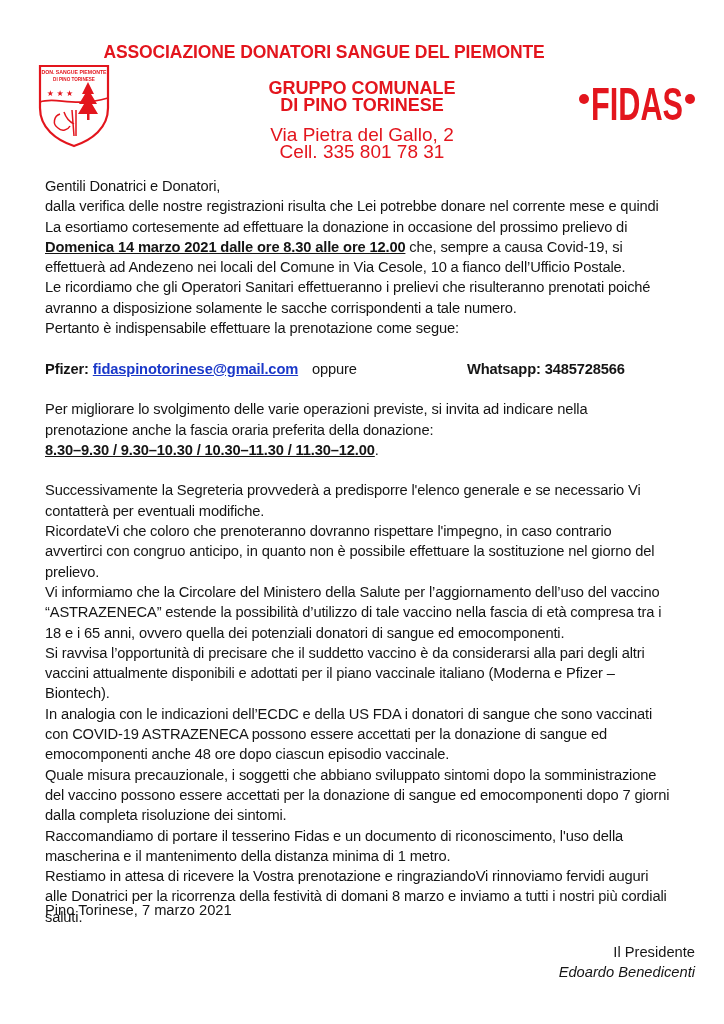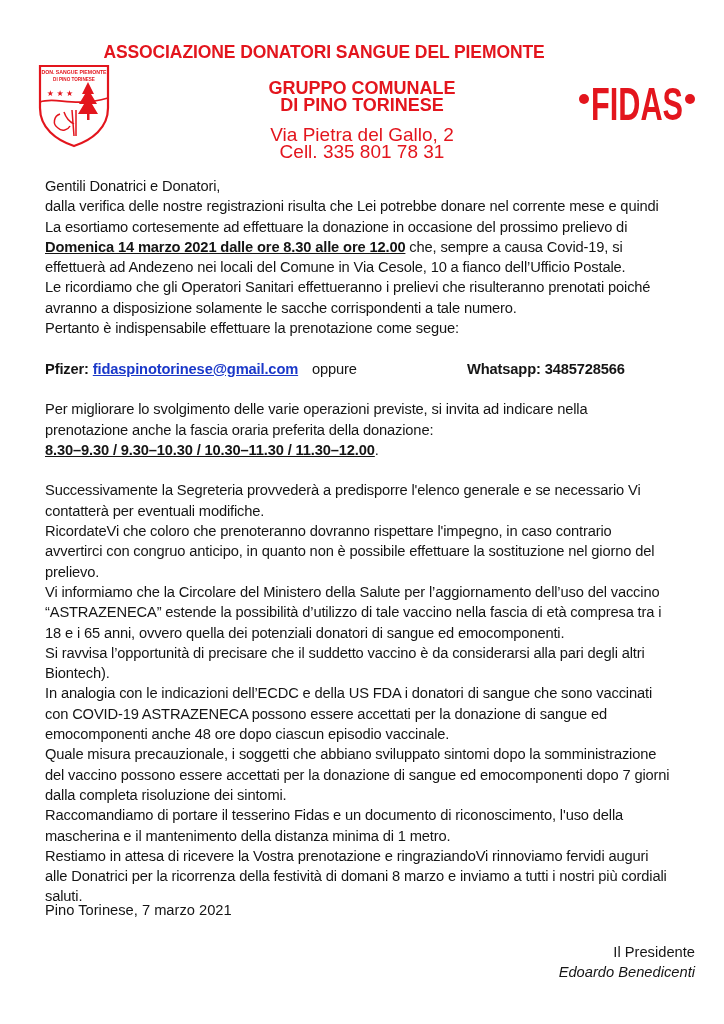--- a/index.html
+++ b/index.html
@@ -85,20 +85,21 @@
   <div id="body-lines">
       <span class="line">Successivamente la Segreteria provvederà a predisporre l'elenco generale e se necessario Vi</span>
       <span class="line">contatterà per eventuali modifiche.</span>
       <span class="line">RicordateVi che coloro che prenoteranno dovranno rispettare l'impegno, in caso contrario</span>
       <span class="line">avvertirci con congruo anticipo, in quanto non è possibile effettuare la sostituzione nel giorno del</span>
       <span class="line">prelievo.</span>
       <span class="line">Vi informiamo che la Circolare del Ministero della Salute per l’aggiornamento dell’uso del vaccino</span>
       <span class="line">“ASTRAZENECA” estende la possibilità d’utilizzo di tale vaccino nella fascia di età compresa tra i</span>
       <span class="line">18 e i 65 anni, ovvero quella dei potenziali donatori di sangue ed emocomponenti.</span>
       <span class="line">Si ravvisa l’opportunità di precisare che il suddetto vaccino è da considerarsi alla pari degli altri</span>
+      <span class="line">vaccini attualmente disponibili e adottati per il piano vaccinale italiano (Moderna e Pfizer –</span>
       <span class="line">Biontech).</span>
       <span class="line">In analogia con le indicazioni dell’ECDC e della US FDA i donatori di sangue che sono vaccinati</span>
       <span class="line">con COVID-19 ASTRAZENECA possono essere accettati per la donazione di sangue ed</span>
       <span class="line">emocomponenti anche 48 ore dopo ciascun episodio vaccinale.</span>
       <span class="line">Quale misura precauzionale, i soggetti che abbiano sviluppato sintomi dopo la somministrazione</span>
       <span class="line">del vaccino possono essere accettati per la donazione di sangue ed emocomponenti dopo 7 giorni</span>
       <span class="line">dalla completa risoluzione dei sintomi.</span>
       <span class="line">Raccomandiamo di portare il tesserino Fidas e un documento di riconoscimento, l'uso della</span>
       <span class="line">mascherina e il mantenimento della distanza minima di 1 metro.</span>
       <span class="line">Restiamo in attesa di ricevere la Vostra prenotazione e ringraziandoVi rinnoviamo fervidi auguri</span>

